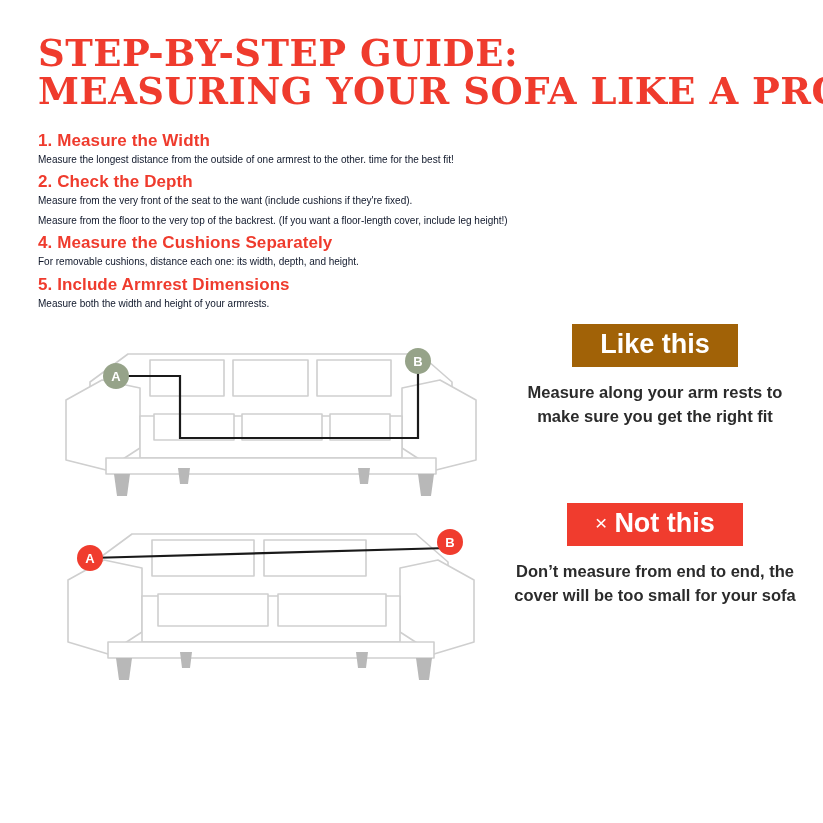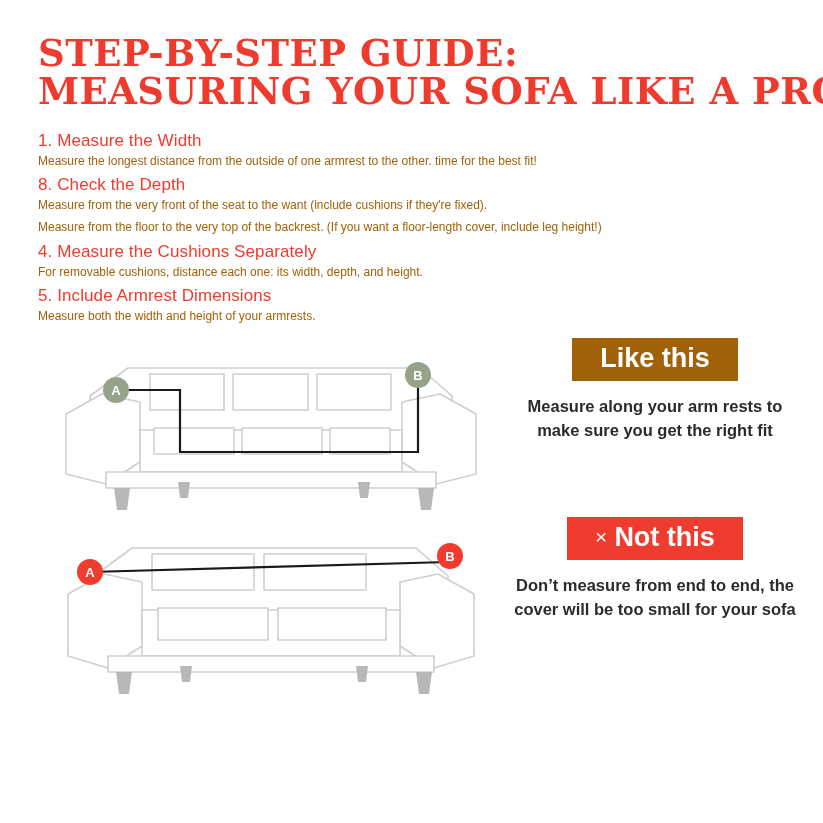--- a/index.html
+++ b/index.html
@@ -46,27 +46,27 @@
   .steps {
     margin-top: 20px;
     padding: 0 30px 0 38px;
   }
   .step {
     margin-bottom: 6px;
   }
   .step-head {
     color: #ef3b2d;
     font-size: 17px;
-    font-weight: normal;
+    font-weight: bold;
     letter-spacing: 0.1px;
     margin-bottom: 2px;
   }
   .step-body {
-    color: #a16207;
-    font-size: 12px;
+    color: #0f172a;
+    font-size: 10px;
     line-height: 1.35;
   }
 
   
   .illos {
     position: relative;
     margin-top: 14px;
     height: 370px;
   }
   .sofa-wrap {
@@ -126,21 +126,21 @@
     <div class="title-line title-line-1">STEP-BY-STEP GUIDE:</div>
     <div class="title-line title-line-2">MEASURING YOUR SOFA LIKE A PRO</div>
   </div>
 
   <div class="steps">
     <div class="step">
       <div class="step-head">1. Measure the Width</div>
       <div class="step-body">Measure the longest distance from the outside of one armrest to the other. time for the best fit!</div>
     </div>
     <div class="step">
-      <div class="step-head">8. Check the Depth</div>
+      <div class="step-head">2. Check the Depth</div>
       <div class="step-body">Measure from the very front of the seat to the want (include cushions if they're fixed).</div>
     </div>
     <div class="step">
       <div class="step-body">Measure from the floor to the very top of the backrest. (If you want a floor-length cover, include leg height!)</div>
     </div>
     <div class="step">
       <div class="step-head">4. Measure the Cushions Separately</div>
       <div class="step-body">For removable cushions, distance each one: its width, depth, and height.</div>
     </div>
     <div class="step">

